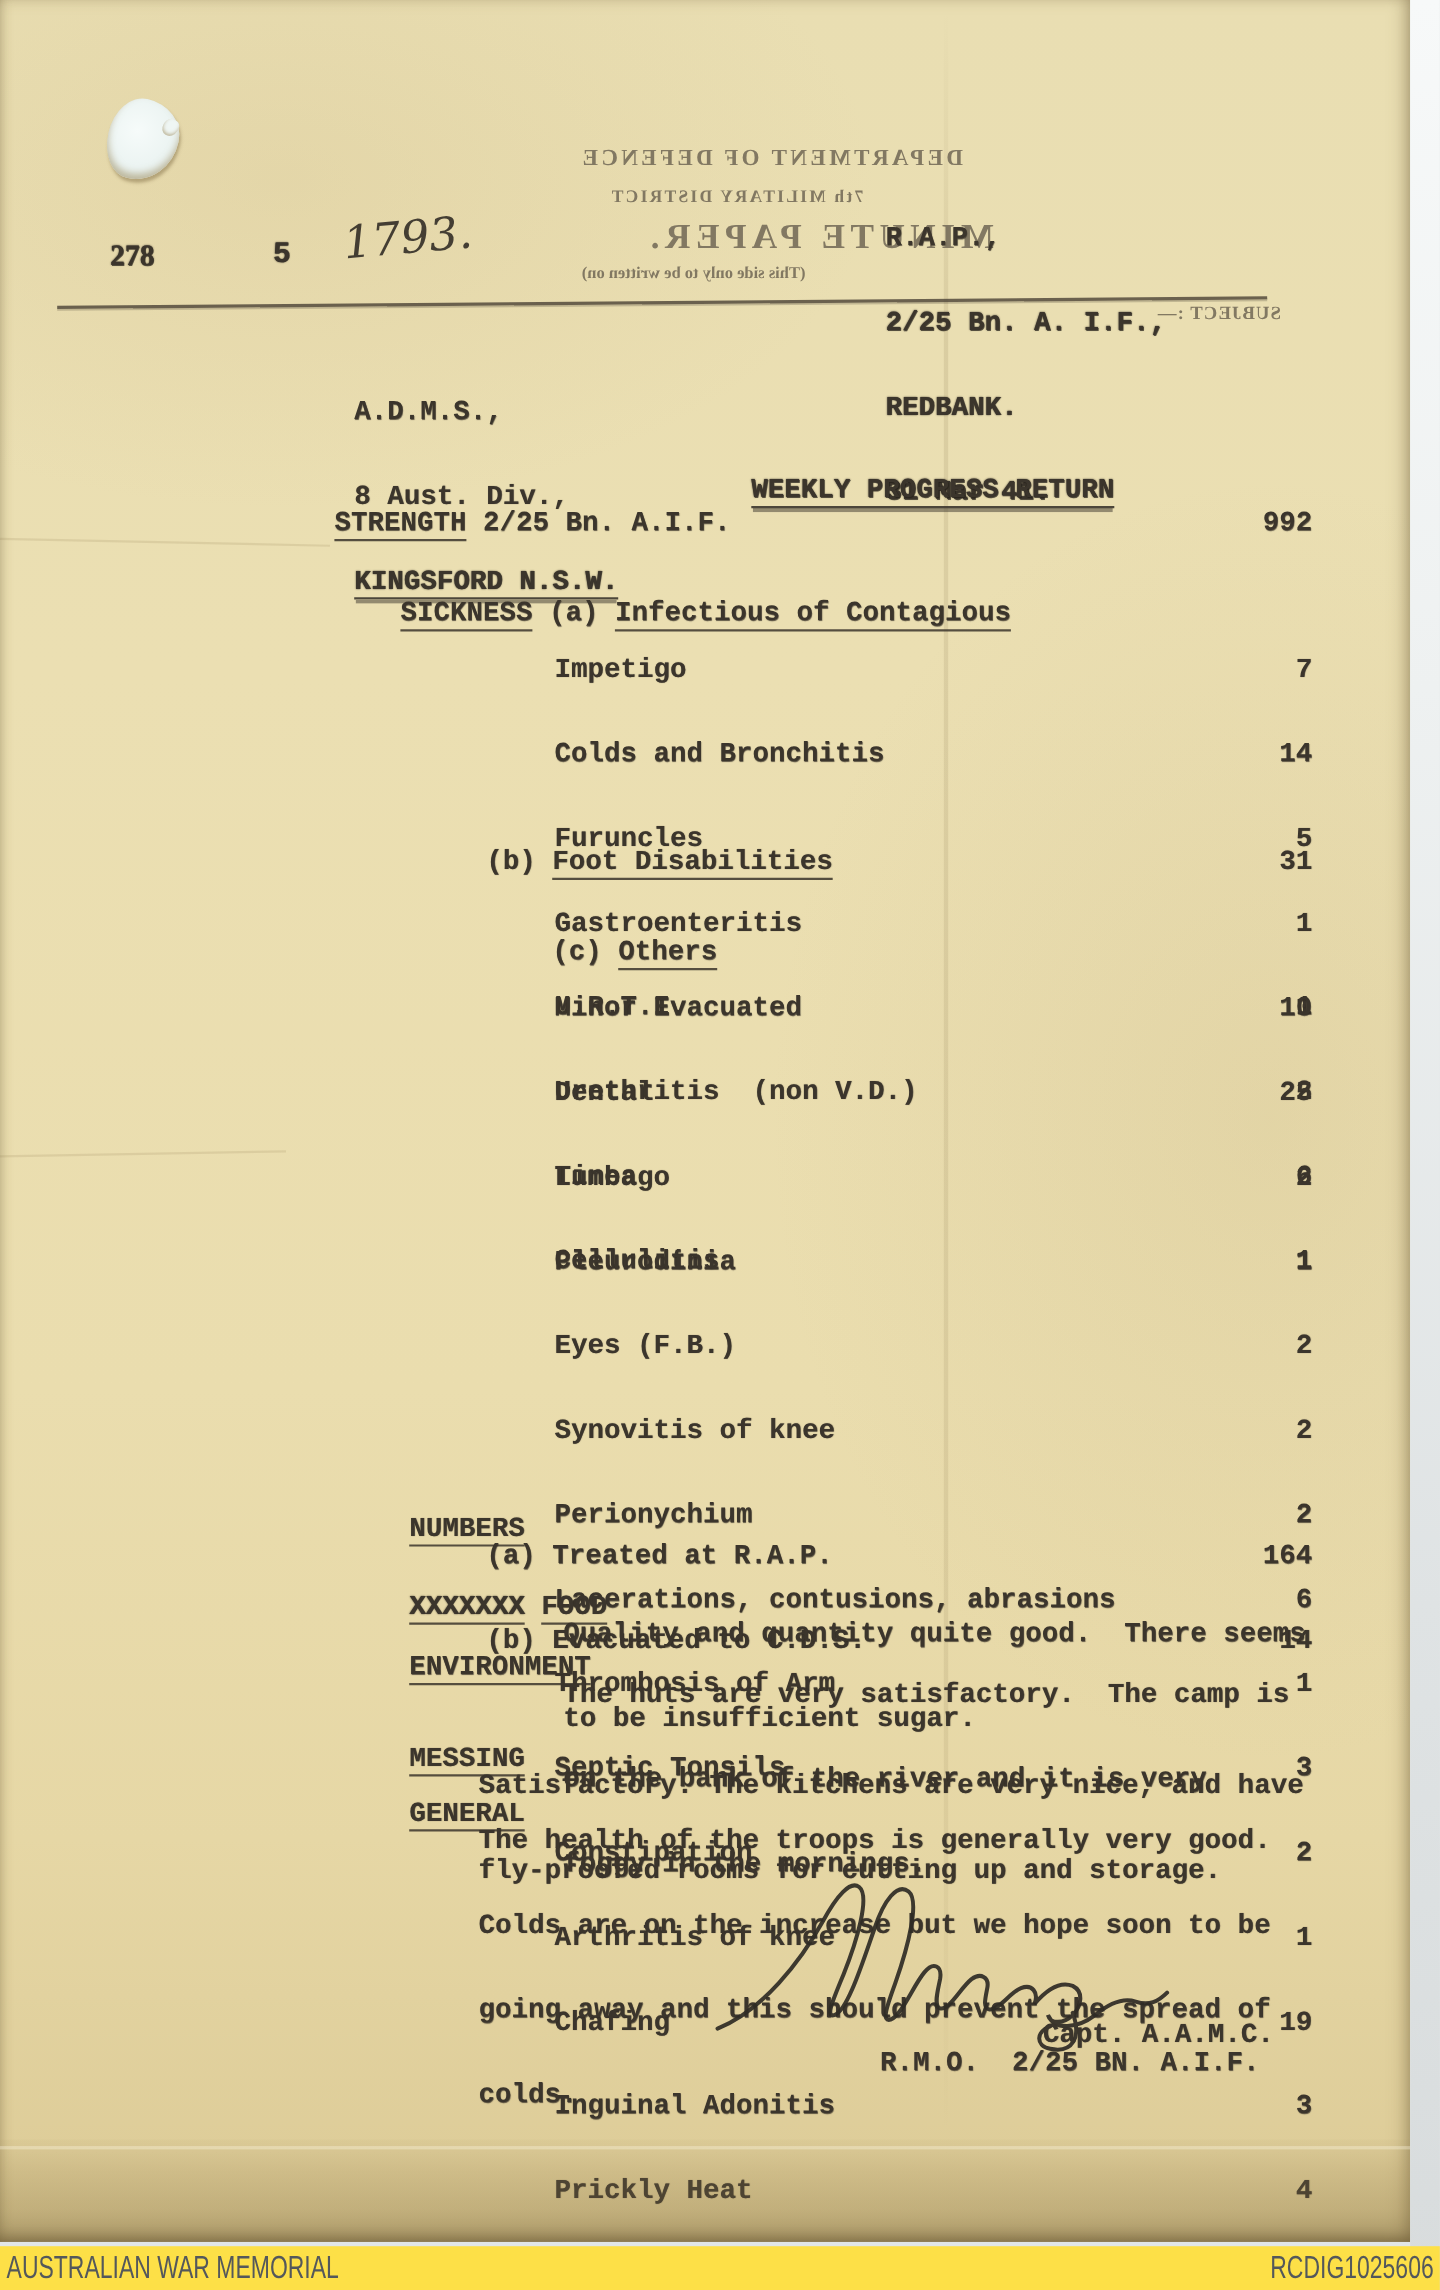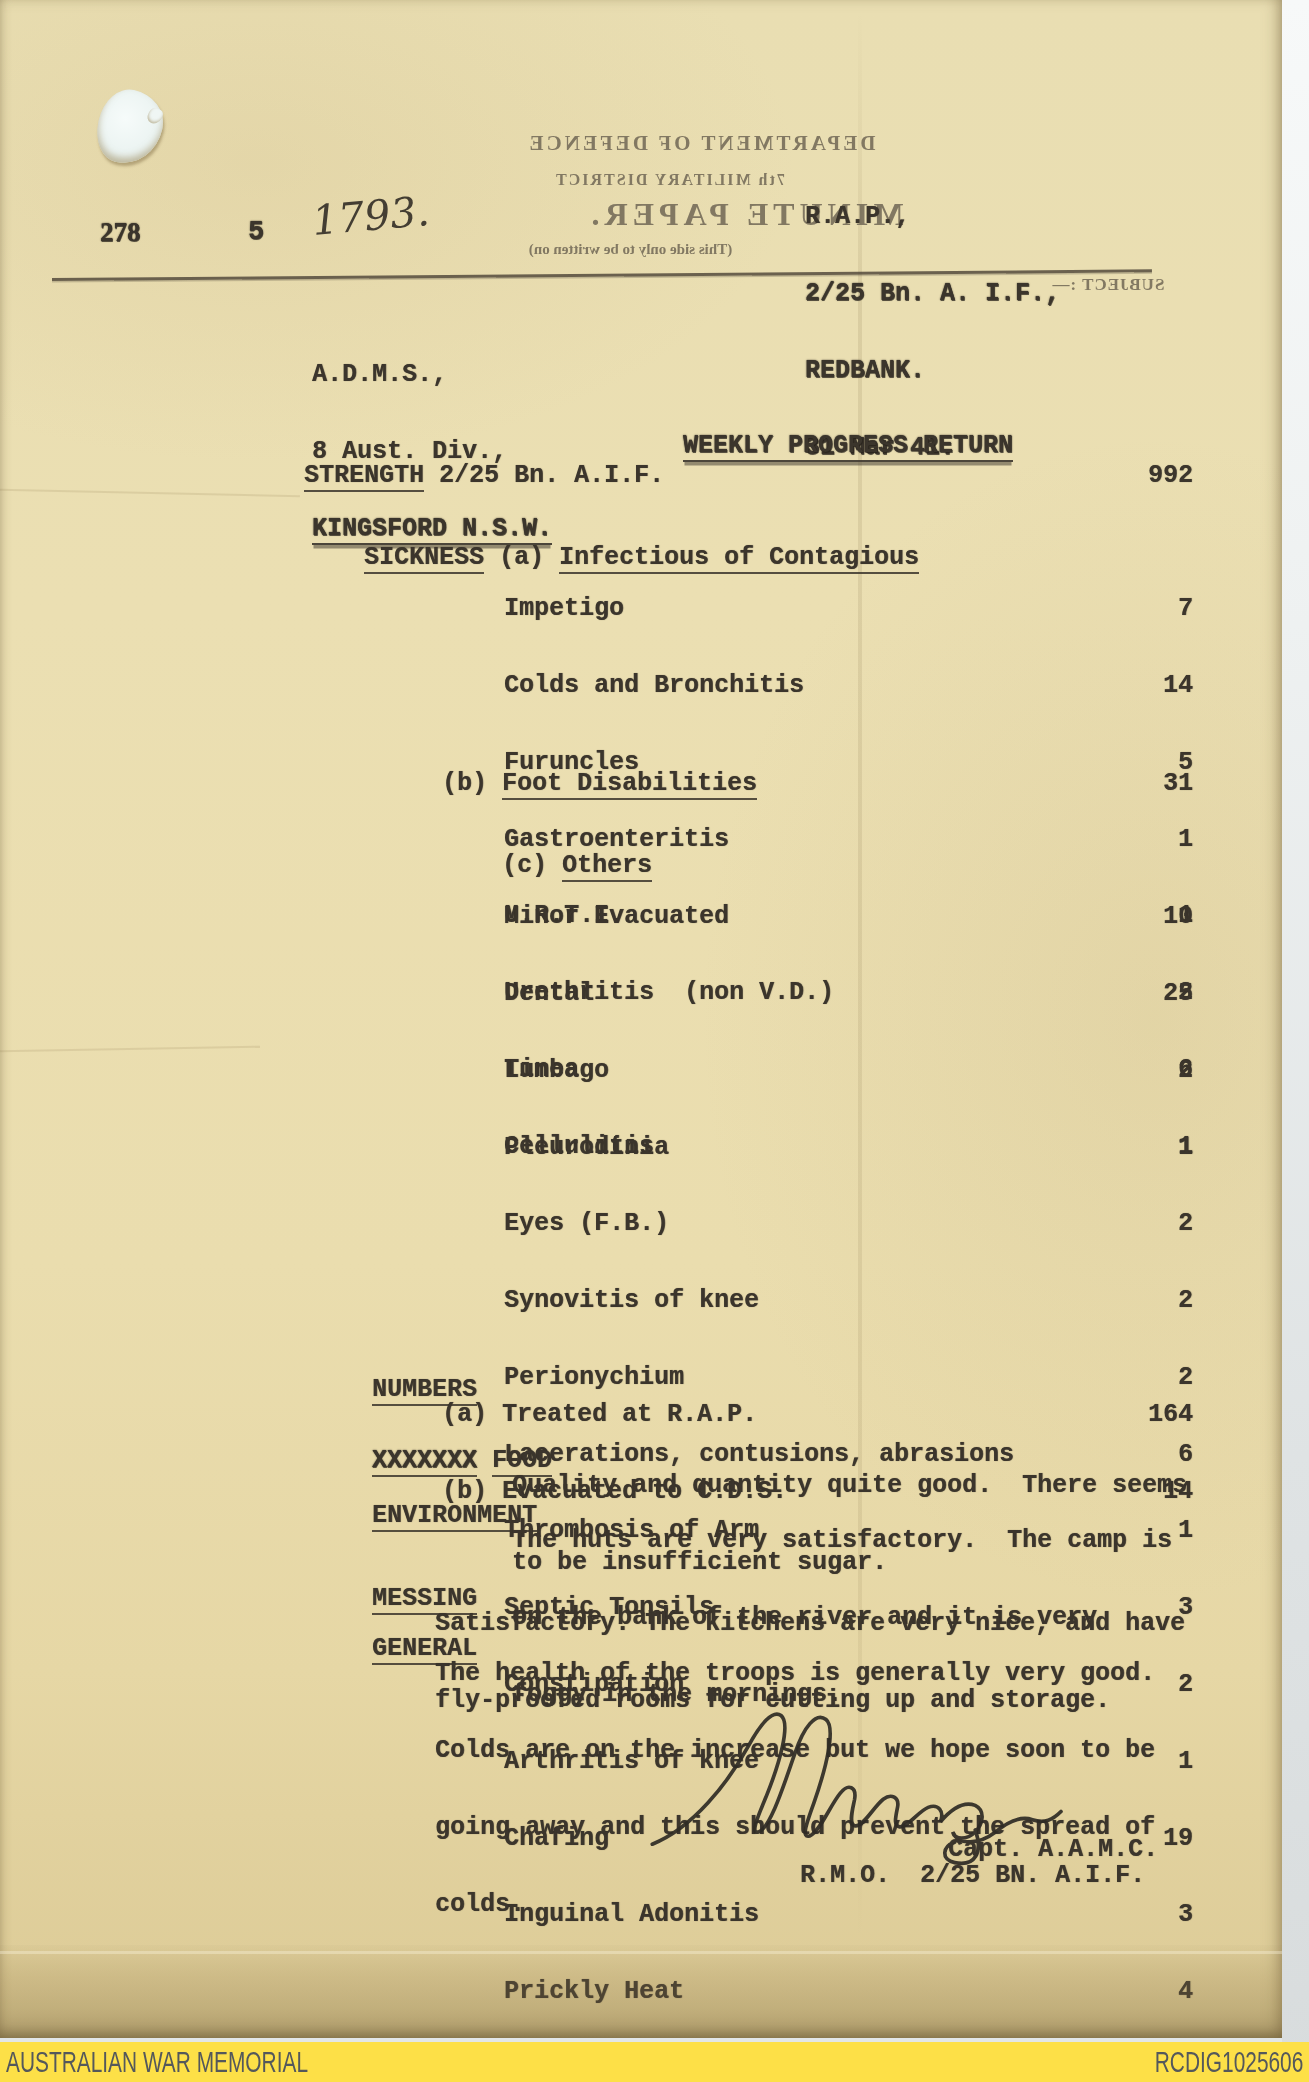--- a/index.html
+++ b/index.html
@@ -118,21 +118,21 @@
 
   <div class="t" style="left:805px;top:153px;">
     <div>R.A.P.,</div>
     <div class="heavy">2/25 Bn. A. I.F.,</div>
     <div class="heavy">REDBANK.</div>
     <div class="heavy">31 Mar 41.</div>
   </div>
 
   <div class="rule"></div>
 
-  <div class="t" style="left:312px;top:311px;">
+  <div class="t" style="left:322px;top:311px;">
     <div>A.D.M.S.,</div>
     <div>8 Aust. Div.,</div>
     <div><span class="u2 heavy">KINGSFORD N.S.W.</span></div>
   </div>
 
   <div class="t" style="left:623px;top:407px;">
     <span class="u2 heavy">WEEKLY PROGRESS RETURN</span>
   </div>
 
   <div class="t row" style="left:304px;top:463px;width:889px;gap:36px;">

